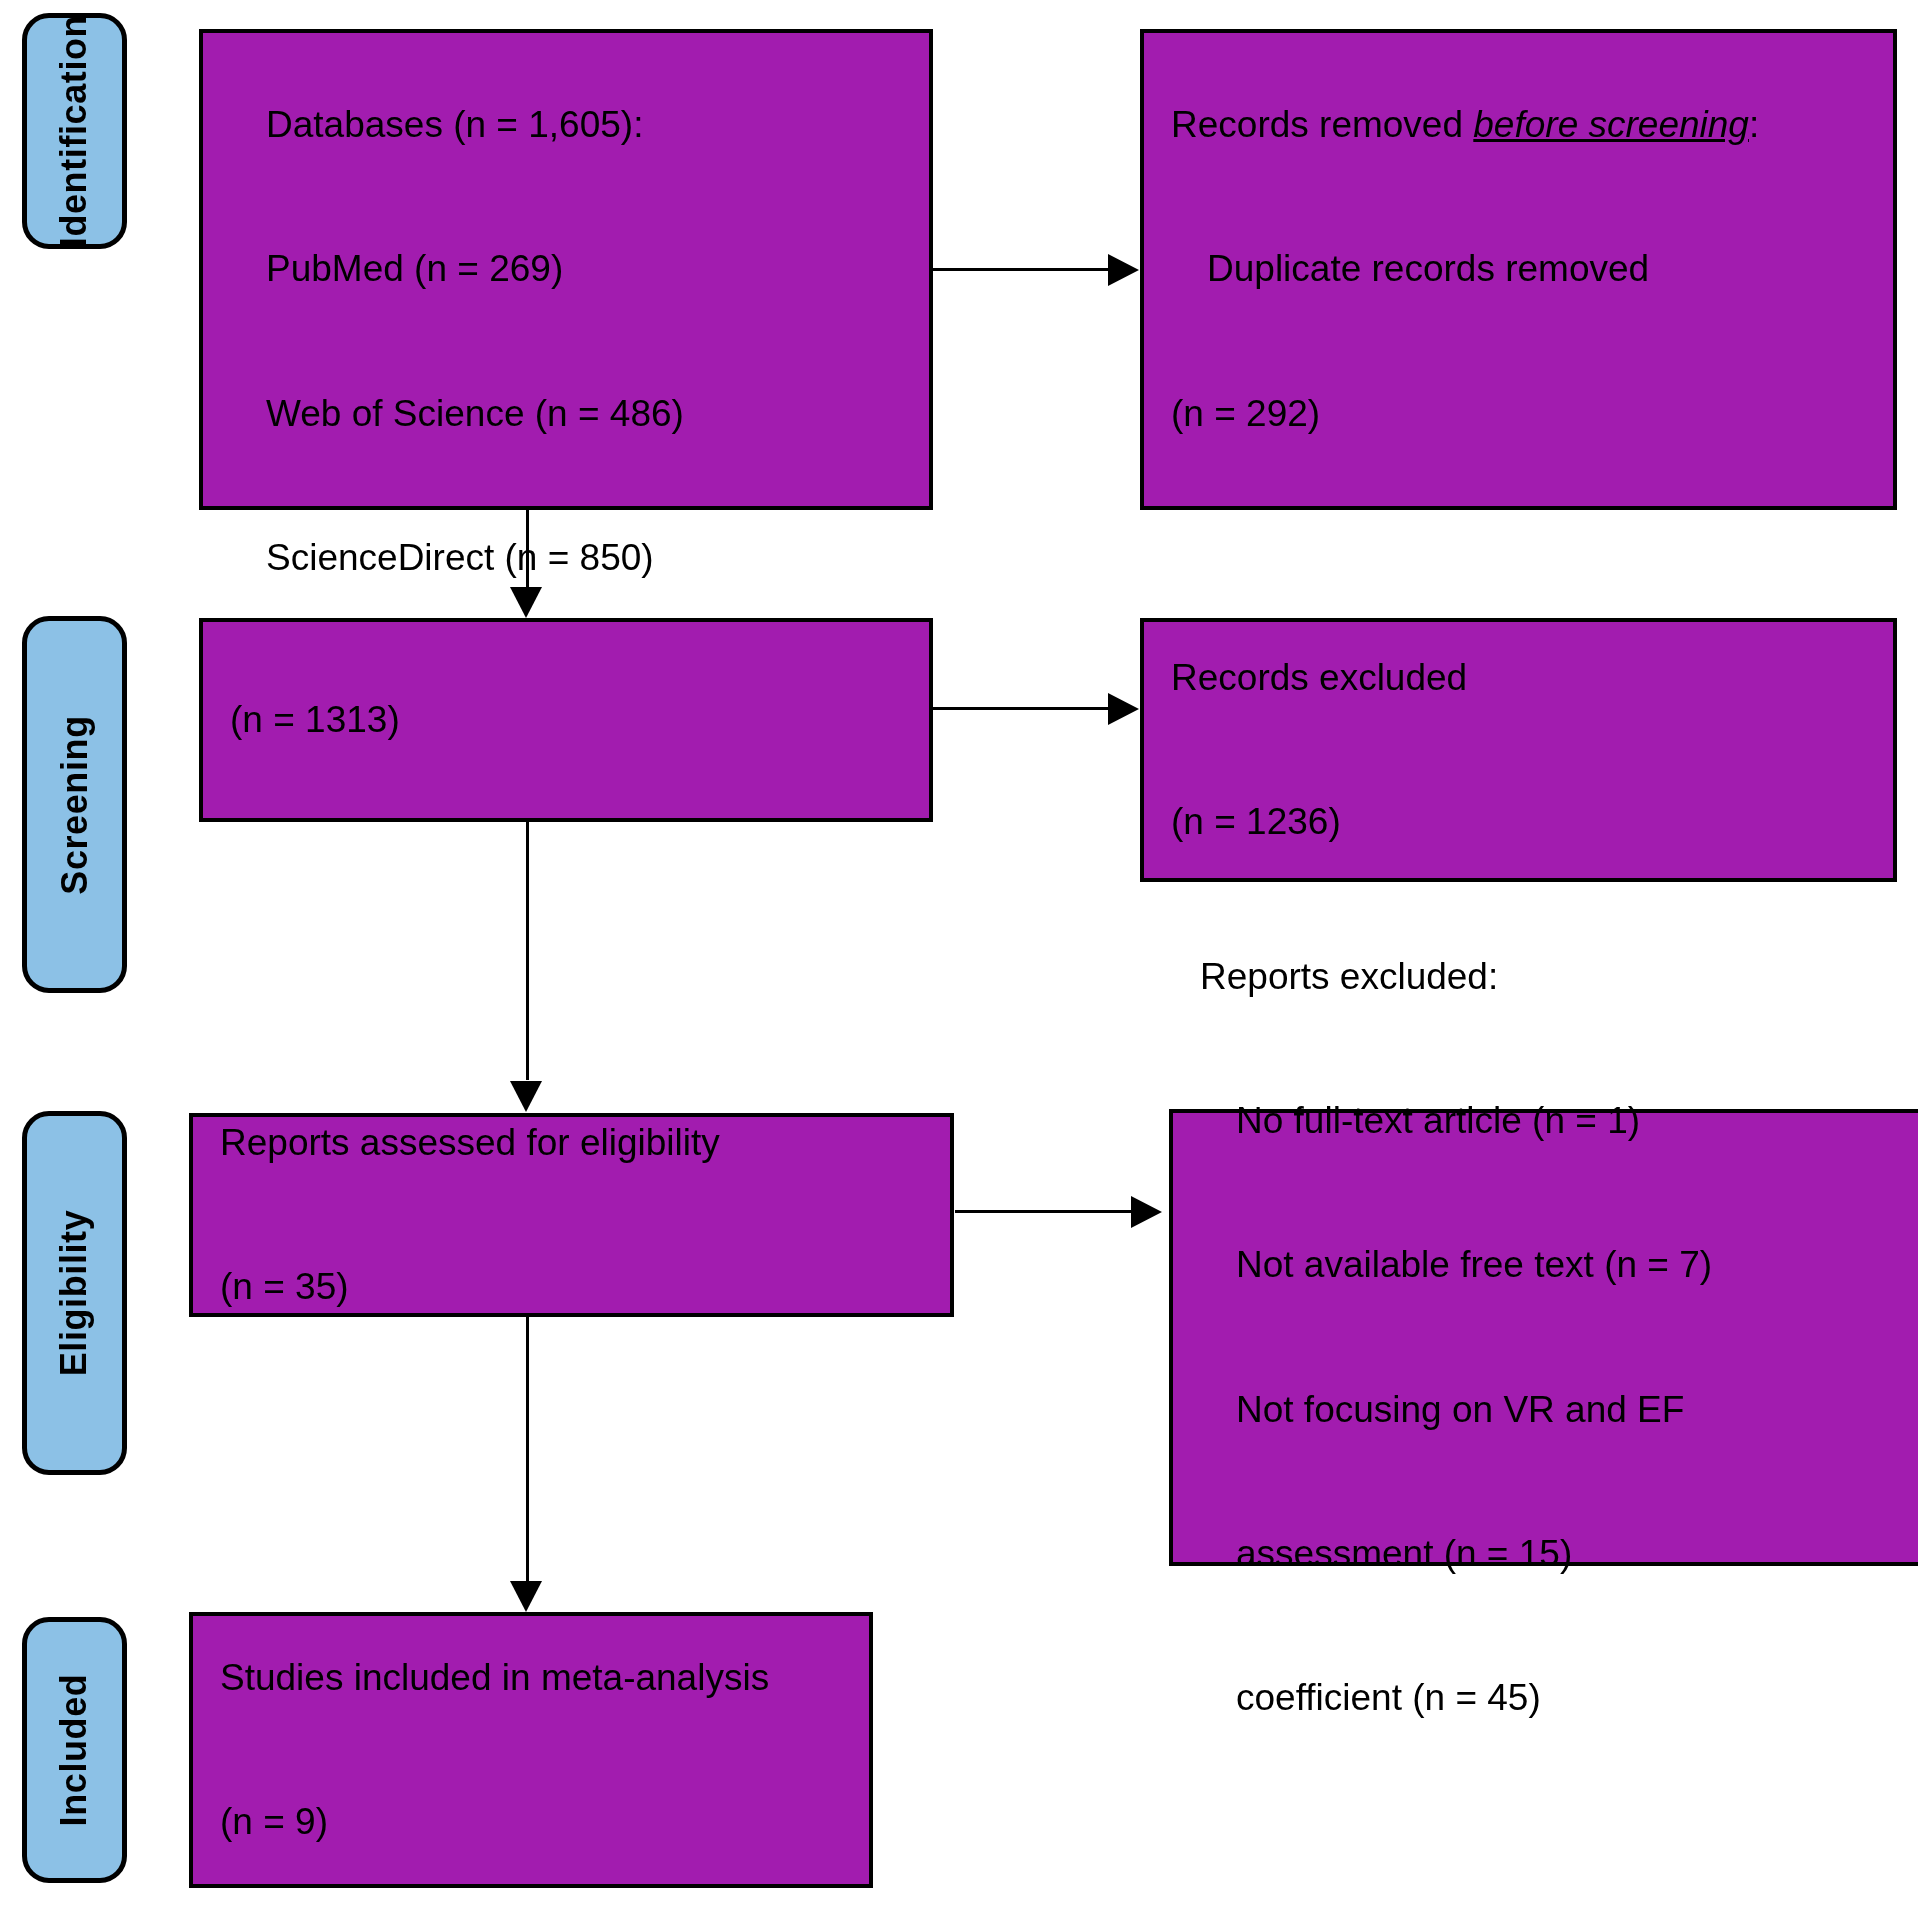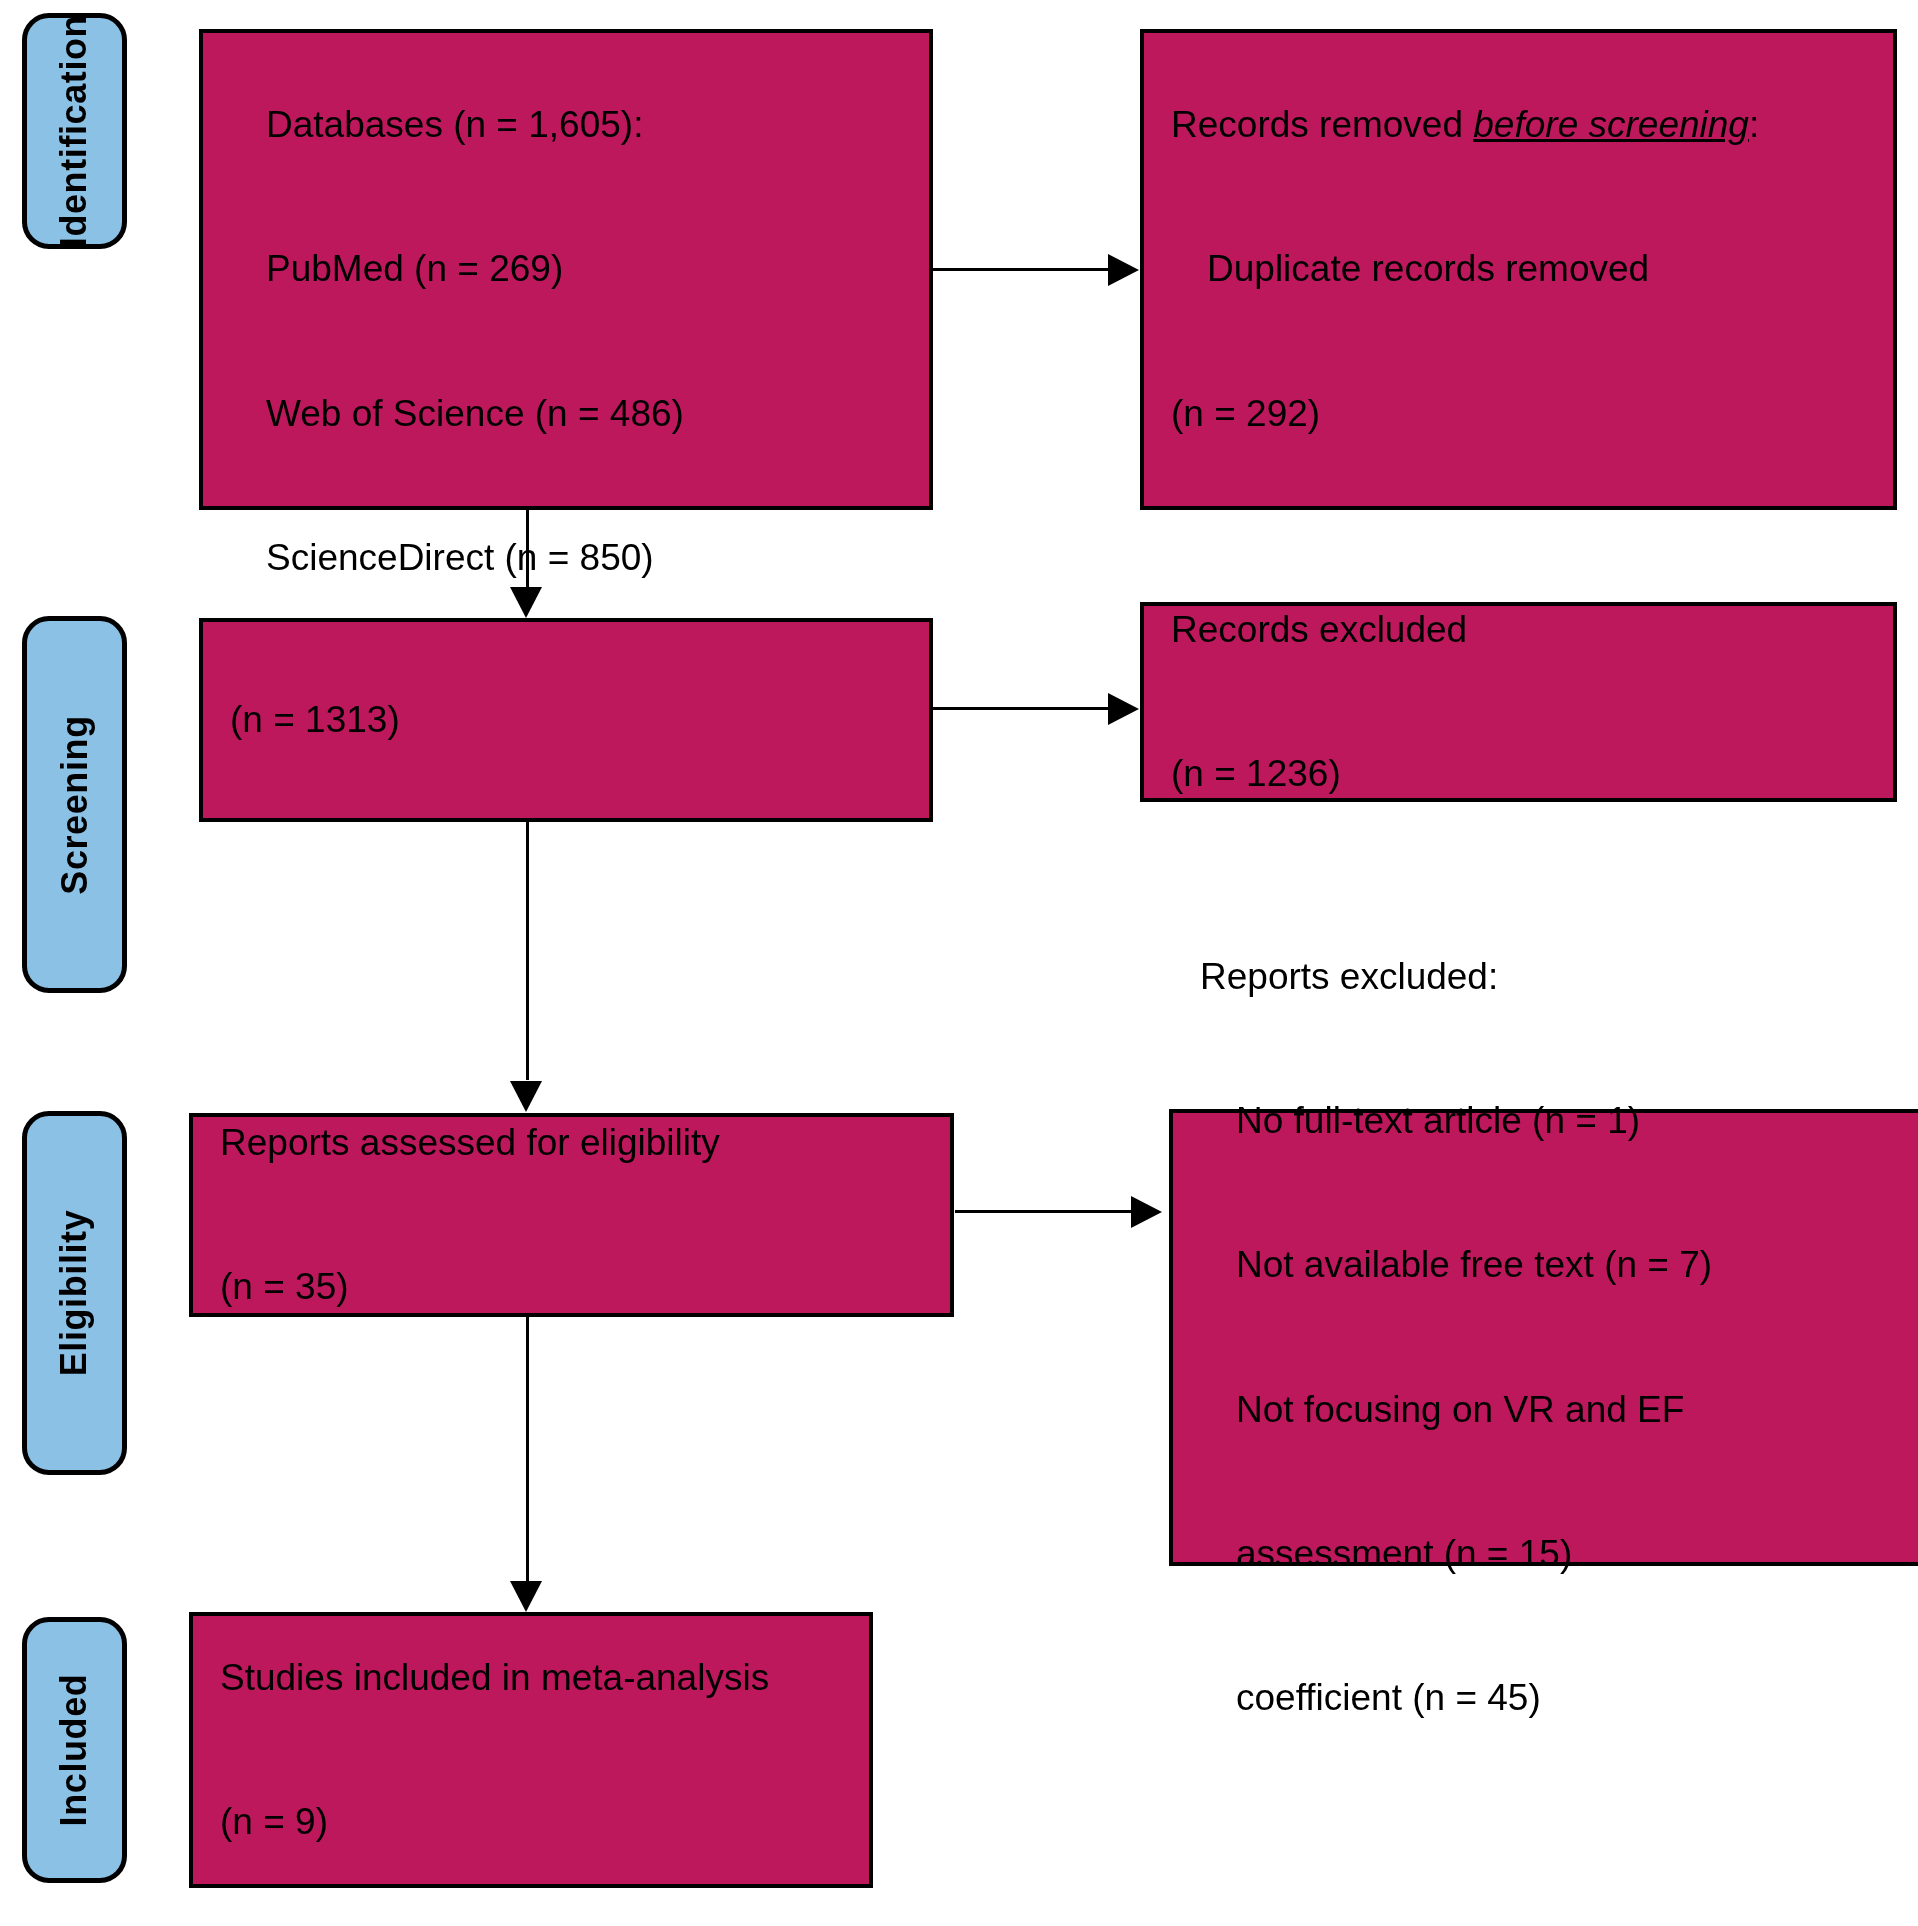--- a/index.html
+++ b/index.html
@@ -33,21 +33,21 @@
     font-weight: bold;
     font-size: 36px;
     letter-spacing: 0.6px;
     color: #000000;
     line-height: 1;
   }
 
   
   .flow-box {
     position: absolute;
-    background: #be185d;
+    background: #a21caf;
     border: 4.1px solid #000000;
     box-sizing: border-box;
     display: flex;
     align-items: center;
   }
   .box-text {
     font-size: 37px;
     line-height: 1.30;
     color: #000000;
     width: 100%;
@@ -134,21 +134,21 @@
 
   <div class="flow-box" style="left:199px; top:618px; width:734px; height:204px;">
     <div class="box-text">
       <span class="indent0">(n = 1313)</span>
     </div>
   </div>
 
   <div class="h-line" style="left:932px; top:707px; width:176px;"></div>
   <div class="arrow-right" style="left:1108px; top:693px;"></div>
 
-  <div class="flow-box" style="left:1140px; top:602px; width:757px; height:200px;">
+  <div class="flow-box" style="left:1140px; top:618px; width:757px; height:264px;">
     <div class="box-text">
       <span class="indent0">Records excluded</span>
       <span class="indent0">(n = 1236)</span>
     </div>
   </div>
 
   <div class="v-line" style="left:526px; top:822px; height:258px;"></div>
   <div class="arrow-down" style="left:510px; top:1081px;"></div>
 
   <div class="flow-box" style="left:189px; top:1113px; width:765px; height:204px;">

